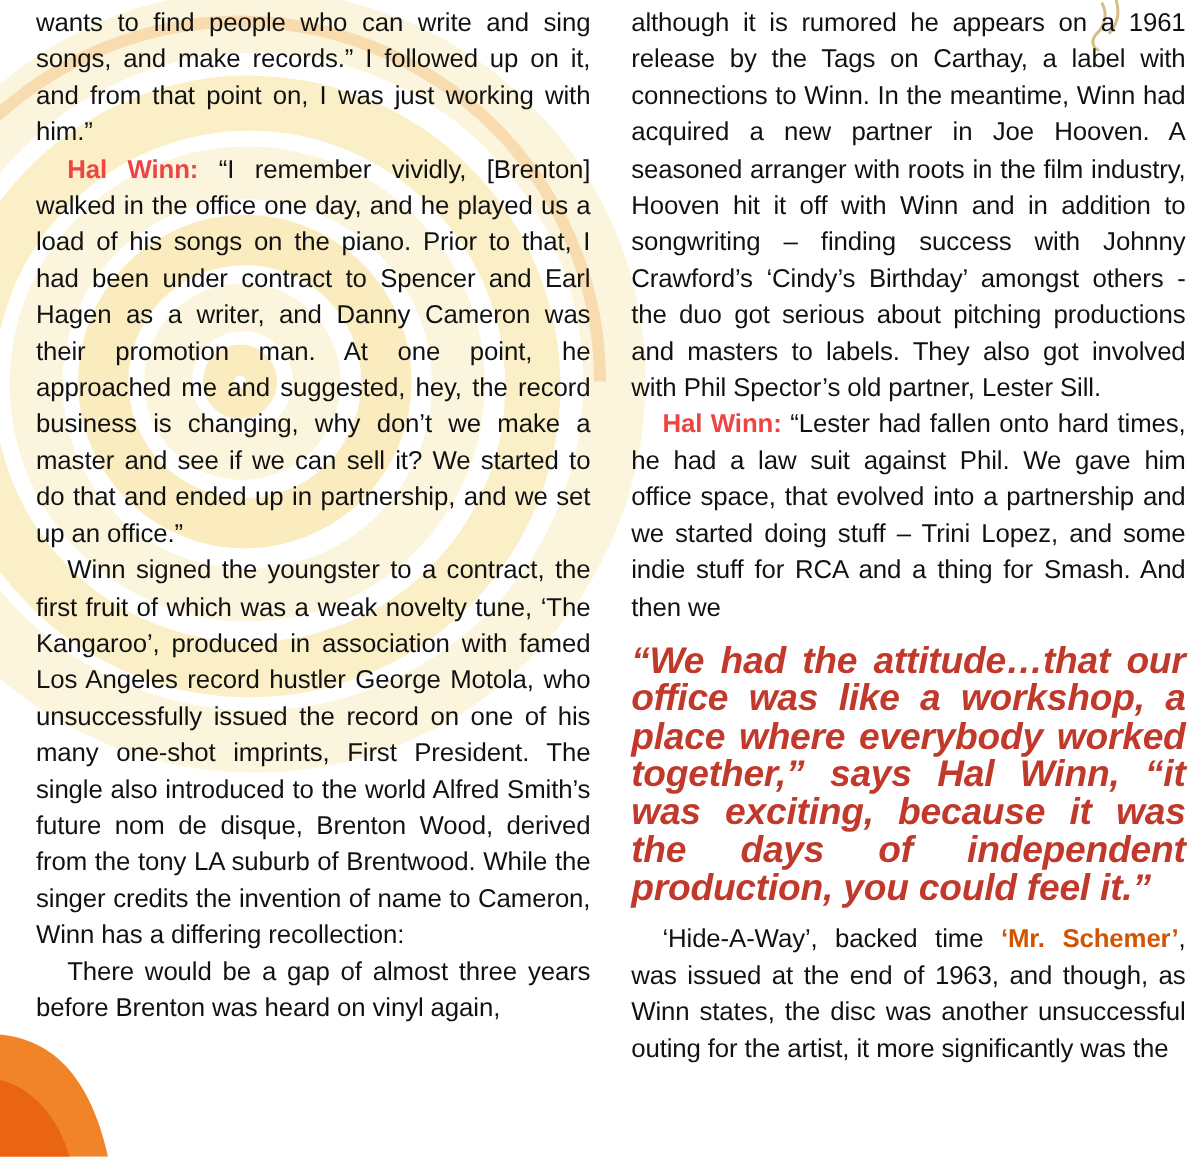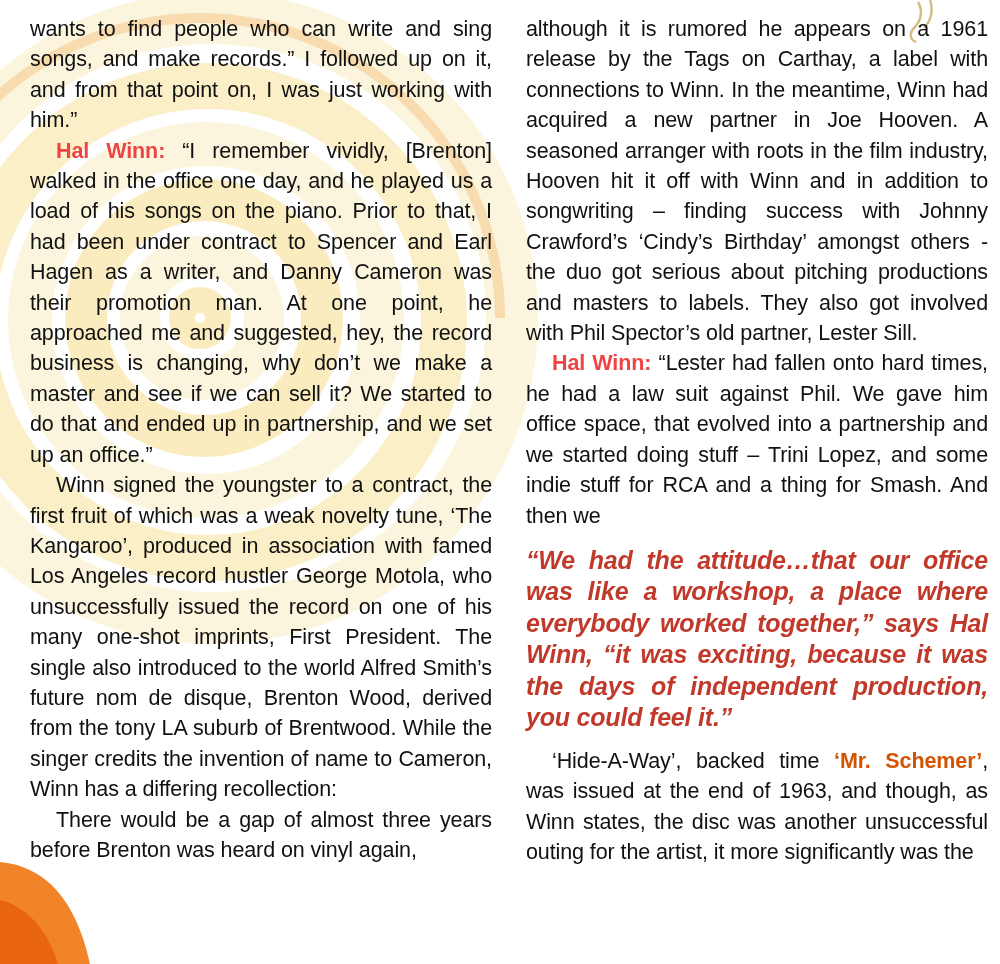--- a/index.html
+++ b/index.html
@@ -26,21 +26,21 @@
     z-index: 0;
   }
 
   
   #page {
     position: relative;
     z-index: 2;
     width: 1000px;
     height: 964px;
     box-sizing: border-box;
-    padding: 14px 26px 10px 30px;
+    padding: 4px 26px 10px 30px;
   }
 
   .columns {
     display: flex;
     gap: 34px;
     height: 100%;
   }
   .col {
     width: 462px;
     flex: 0 0 462px;
@@ -65,21 +65,21 @@
   .song {
     color: #d35400;
     font-weight: bold;
   }
 
   .pullquote {
     margin: 14px 0 12px 0;
     color: #c0392b;
     font-weight: bold;
     font-style: italic;
-    font-size: 25px;
+    font-size: 31px;
     line-height: 31.5px;
     text-align: justify;
     letter-spacing: -0.2px;
   }
 </style>
 </head>
 <body>
 
 <svg id="bg-art" viewBox="0 0 1000 964">
   <defs>

